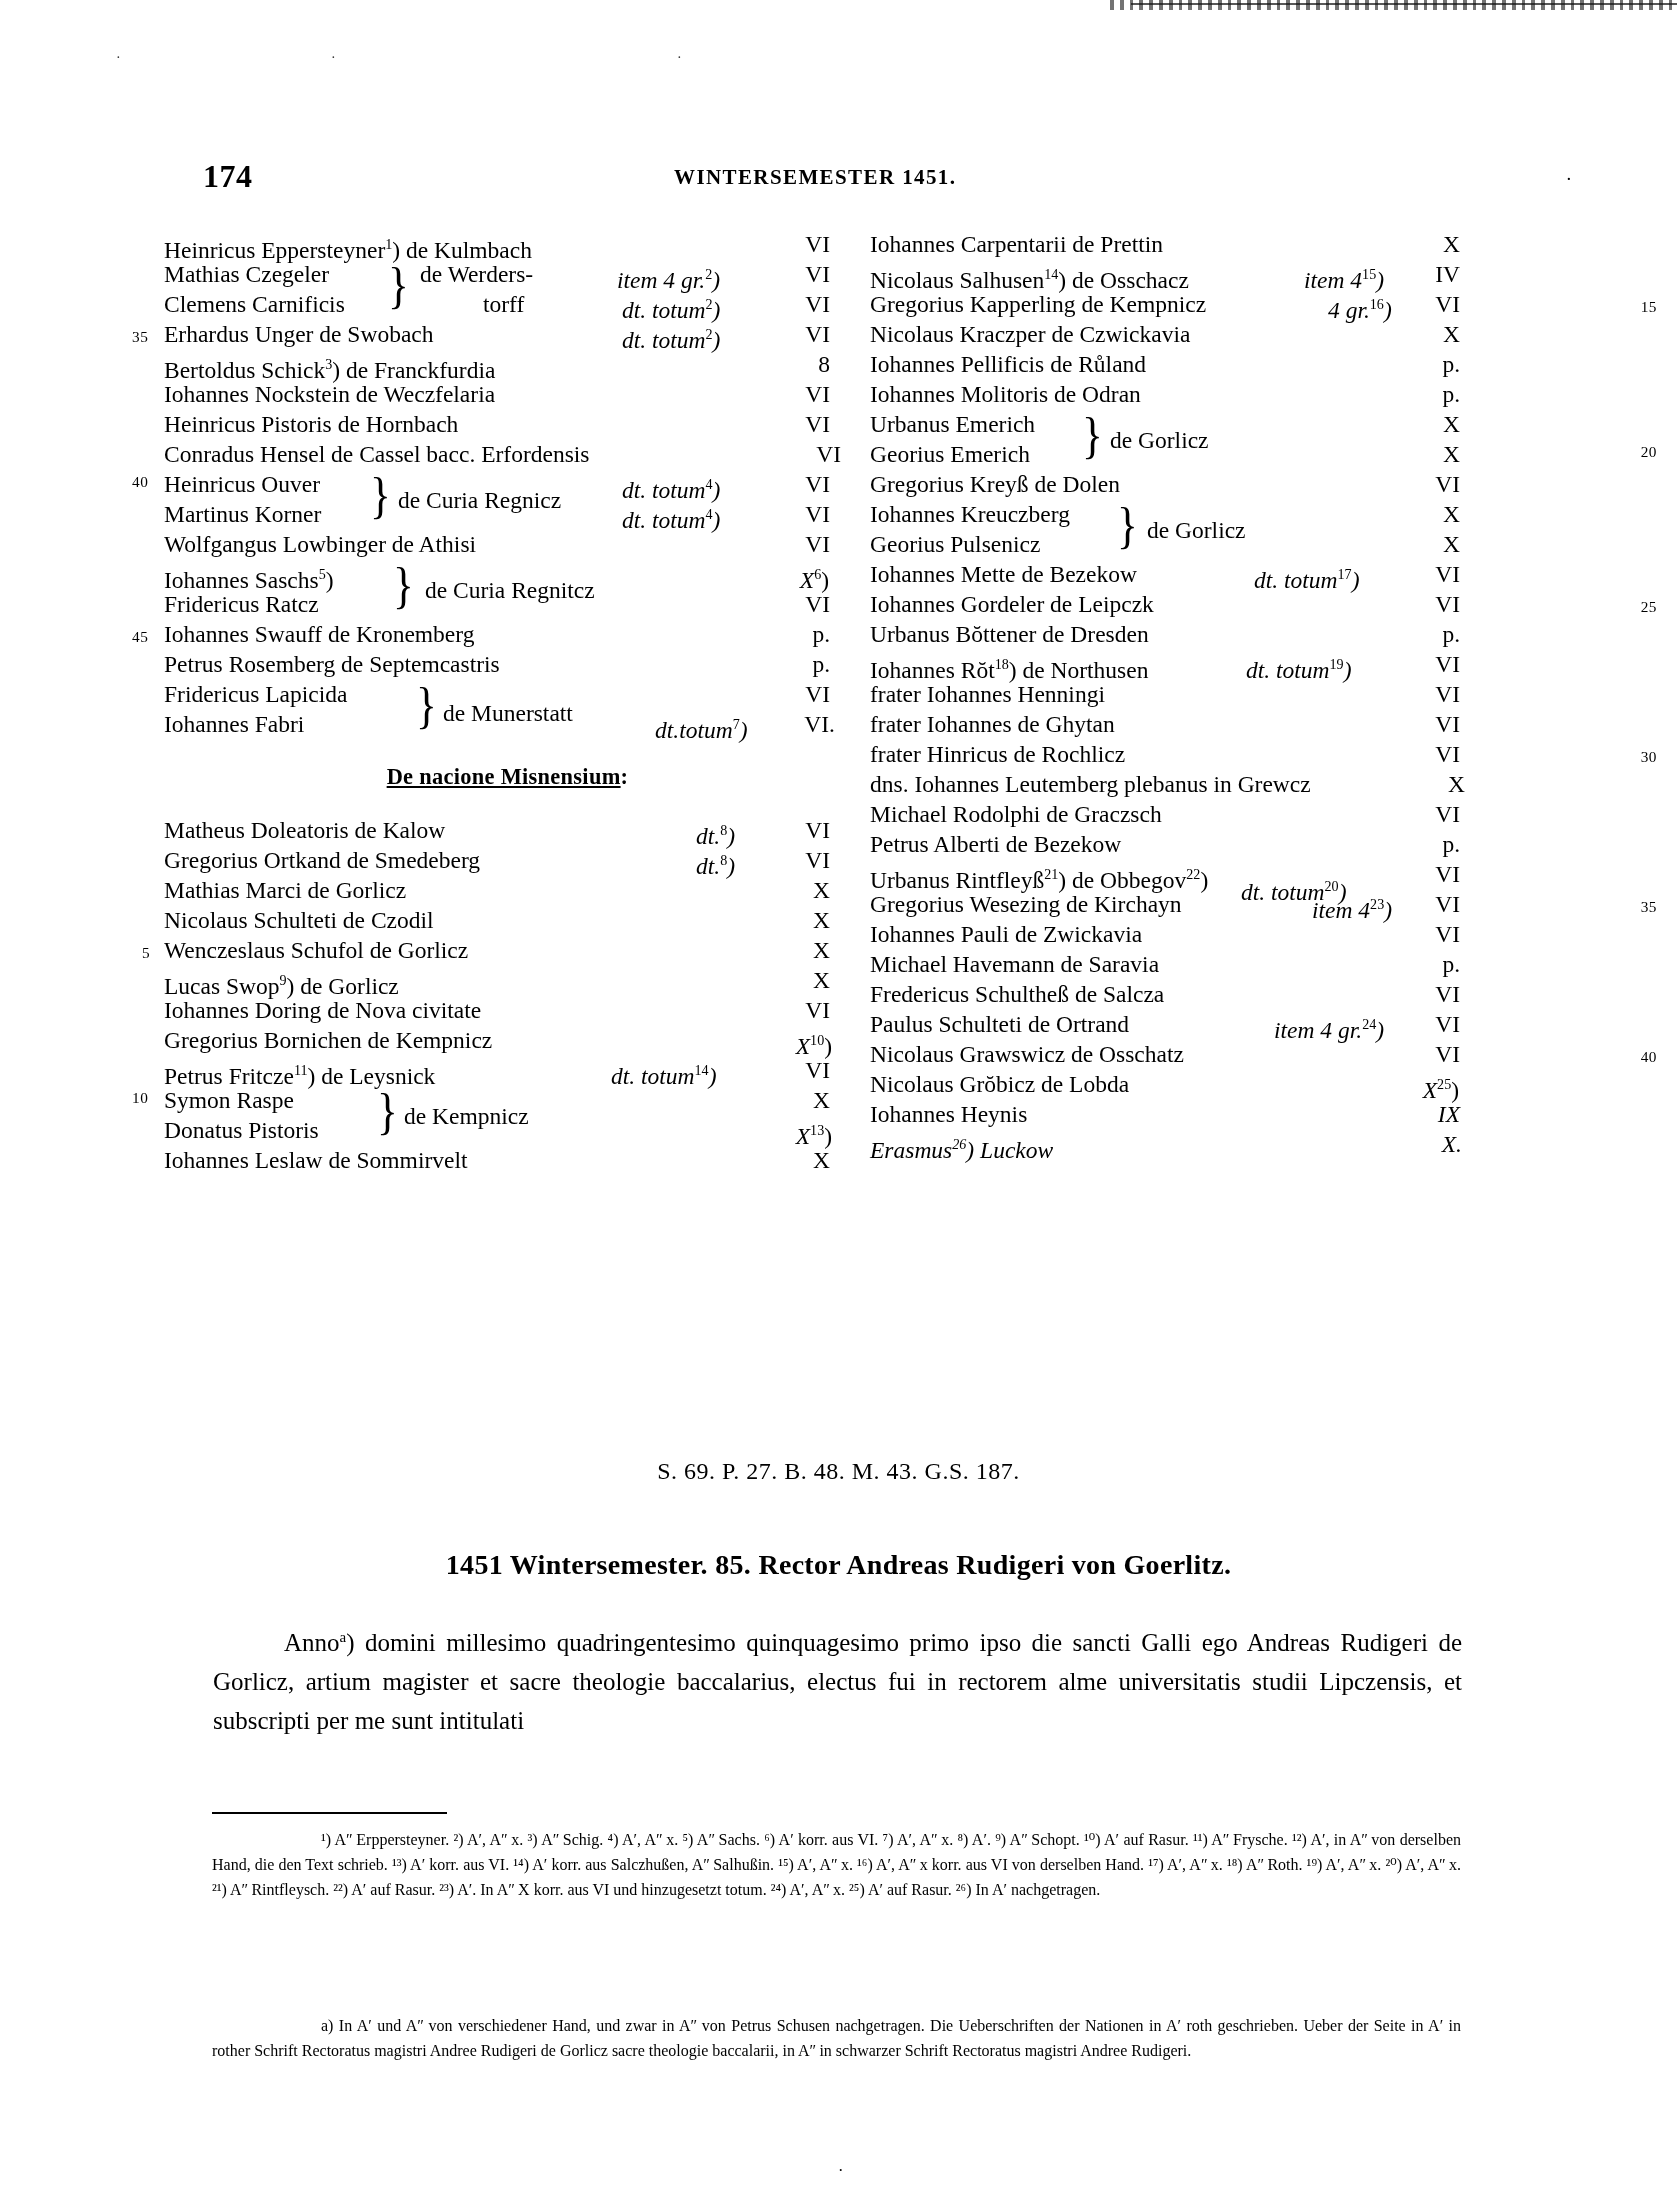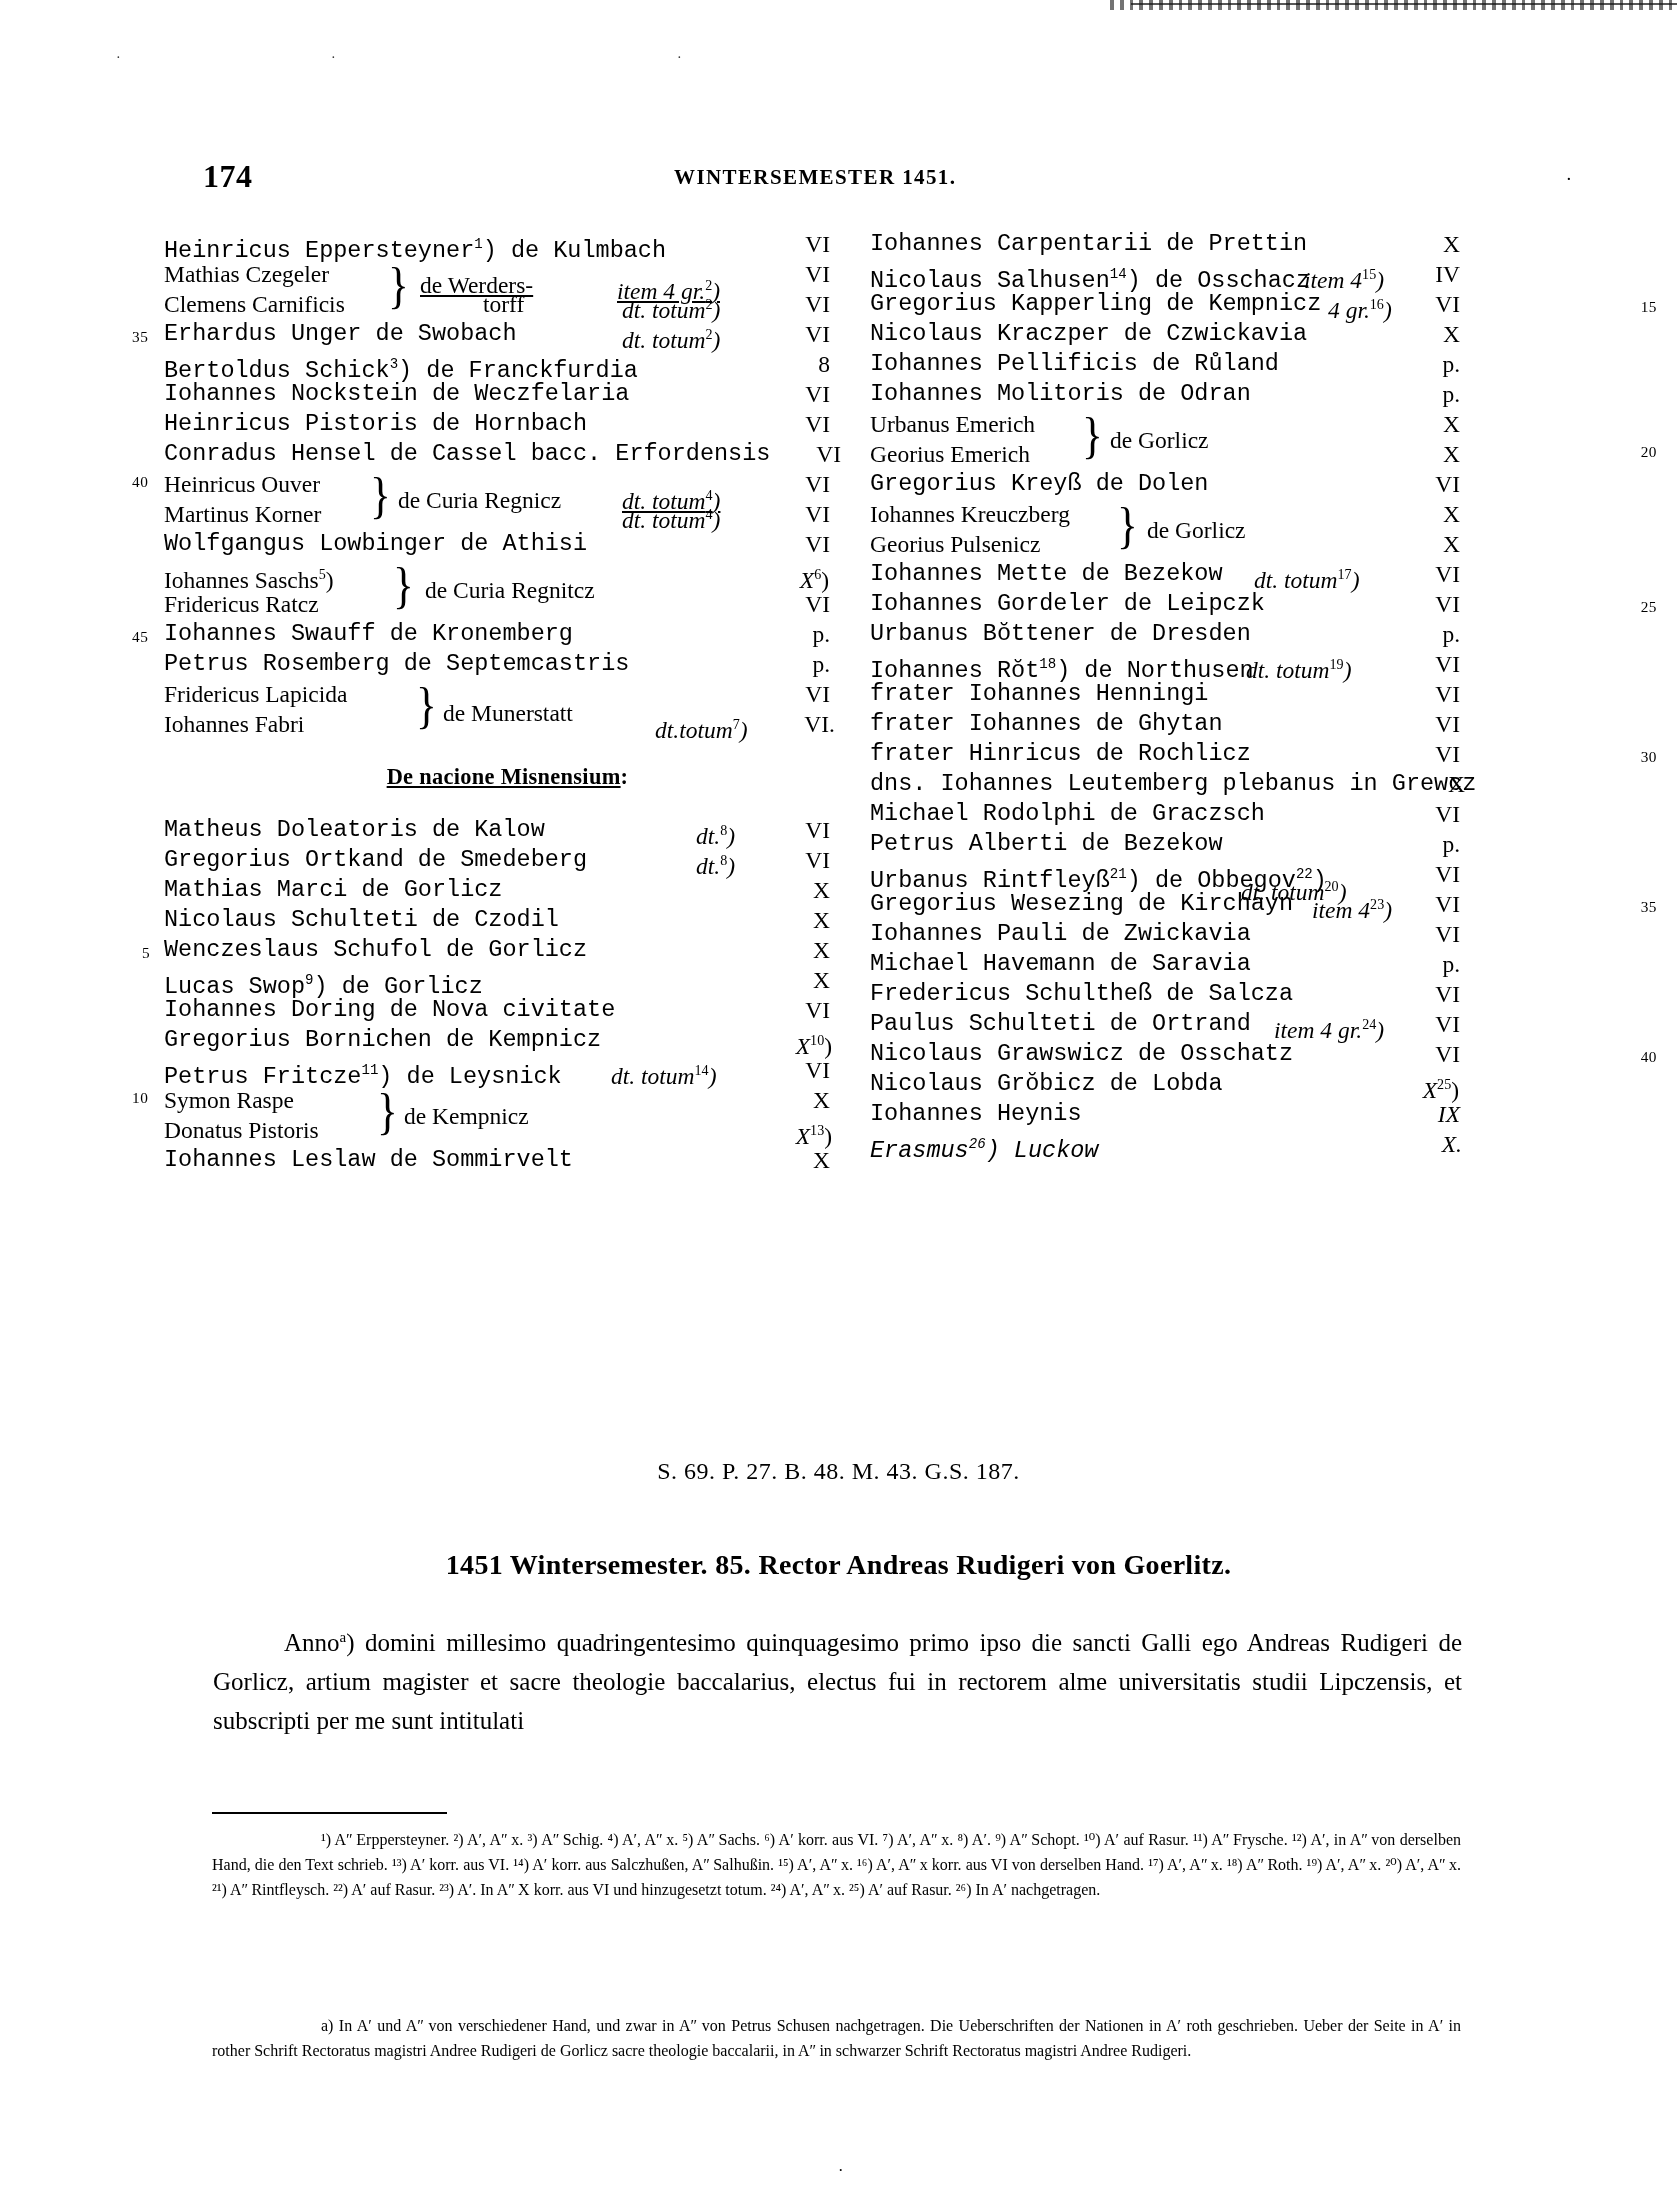--- a/index.html
+++ b/index.html
@@ -34,39 +34,39 @@
     height:30px;
     font-size:23.5px;
     line-height:30px;
     white-space:nowrap;
   }
   .lineno {
     position:absolute; left:-32px; top:3.3px;
     font-size:15.3px; letter-spacing:0.5px;
   }
   .lineno.r { left:auto; right:-61px; }
-  .nm  { position:absolute; left:0; top:0;font-family:Liberation Mono, monospace; }
+  .nm  { position:absolute; left:0; top:0; }
   .ann { position:absolute; font-style:italic; }
   .amt { position:absolute; text-align:right; }
   .sup { font-size:0.60em; vertical-align:super; font-style:normal; }
   .sup-i { font-size:0.60em; vertical-align:super; font-style:italic; }
 
   
   .grp { position:relative; height:60px; font-size:23.5px; }
   .grp .l1 { position:absolute; left:0; top:0;  line-height:30px; }
   .grp .l2 { position:absolute; left:0; top:30px; line-height:30px; }
   .brace {
     position:absolute;
     font-size:51px; line-height:60px;
     font-family:"Liberation Serif", serif;
     transform:scaleX(0.85);
     transform-origin:left center;
   }
   .grp .place { position:absolute; line-height:60px; }
-  .grp .a1 { position:absolute; top:11px;  line-height:30px; font-style:italic;text-decoration:underline; }
+  .grp .a1 { position:absolute; top:0;  line-height:30px; font-style:italic; }
   .grp .a2 { position:absolute; top:30px; line-height:30px; font-style:italic; }
   .grp .v1 { position:absolute; top:0;  line-height:30px; text-align:right; }
   .grp .v2 { position:absolute; top:30px; line-height:30px; text-align:right; }
 
   .nation-head {
     text-align:center; font-weight:700; font-size:22.4px;
     letter-spacing:0.3px; margin:0; padding:0;
   }
   .nation-head .u { text-decoration:underline; }
 

